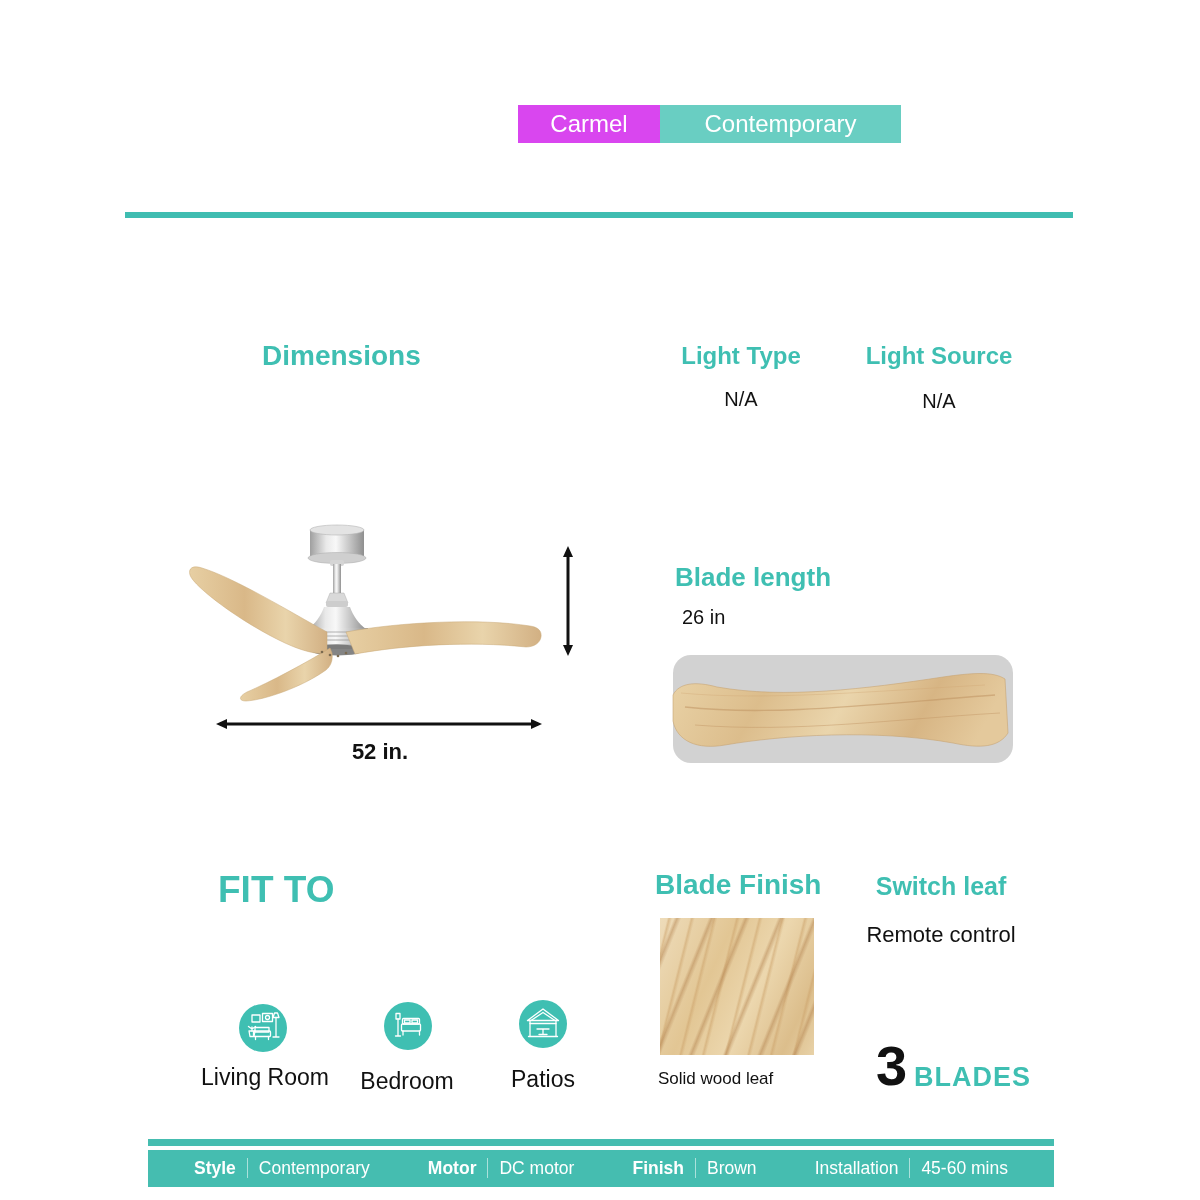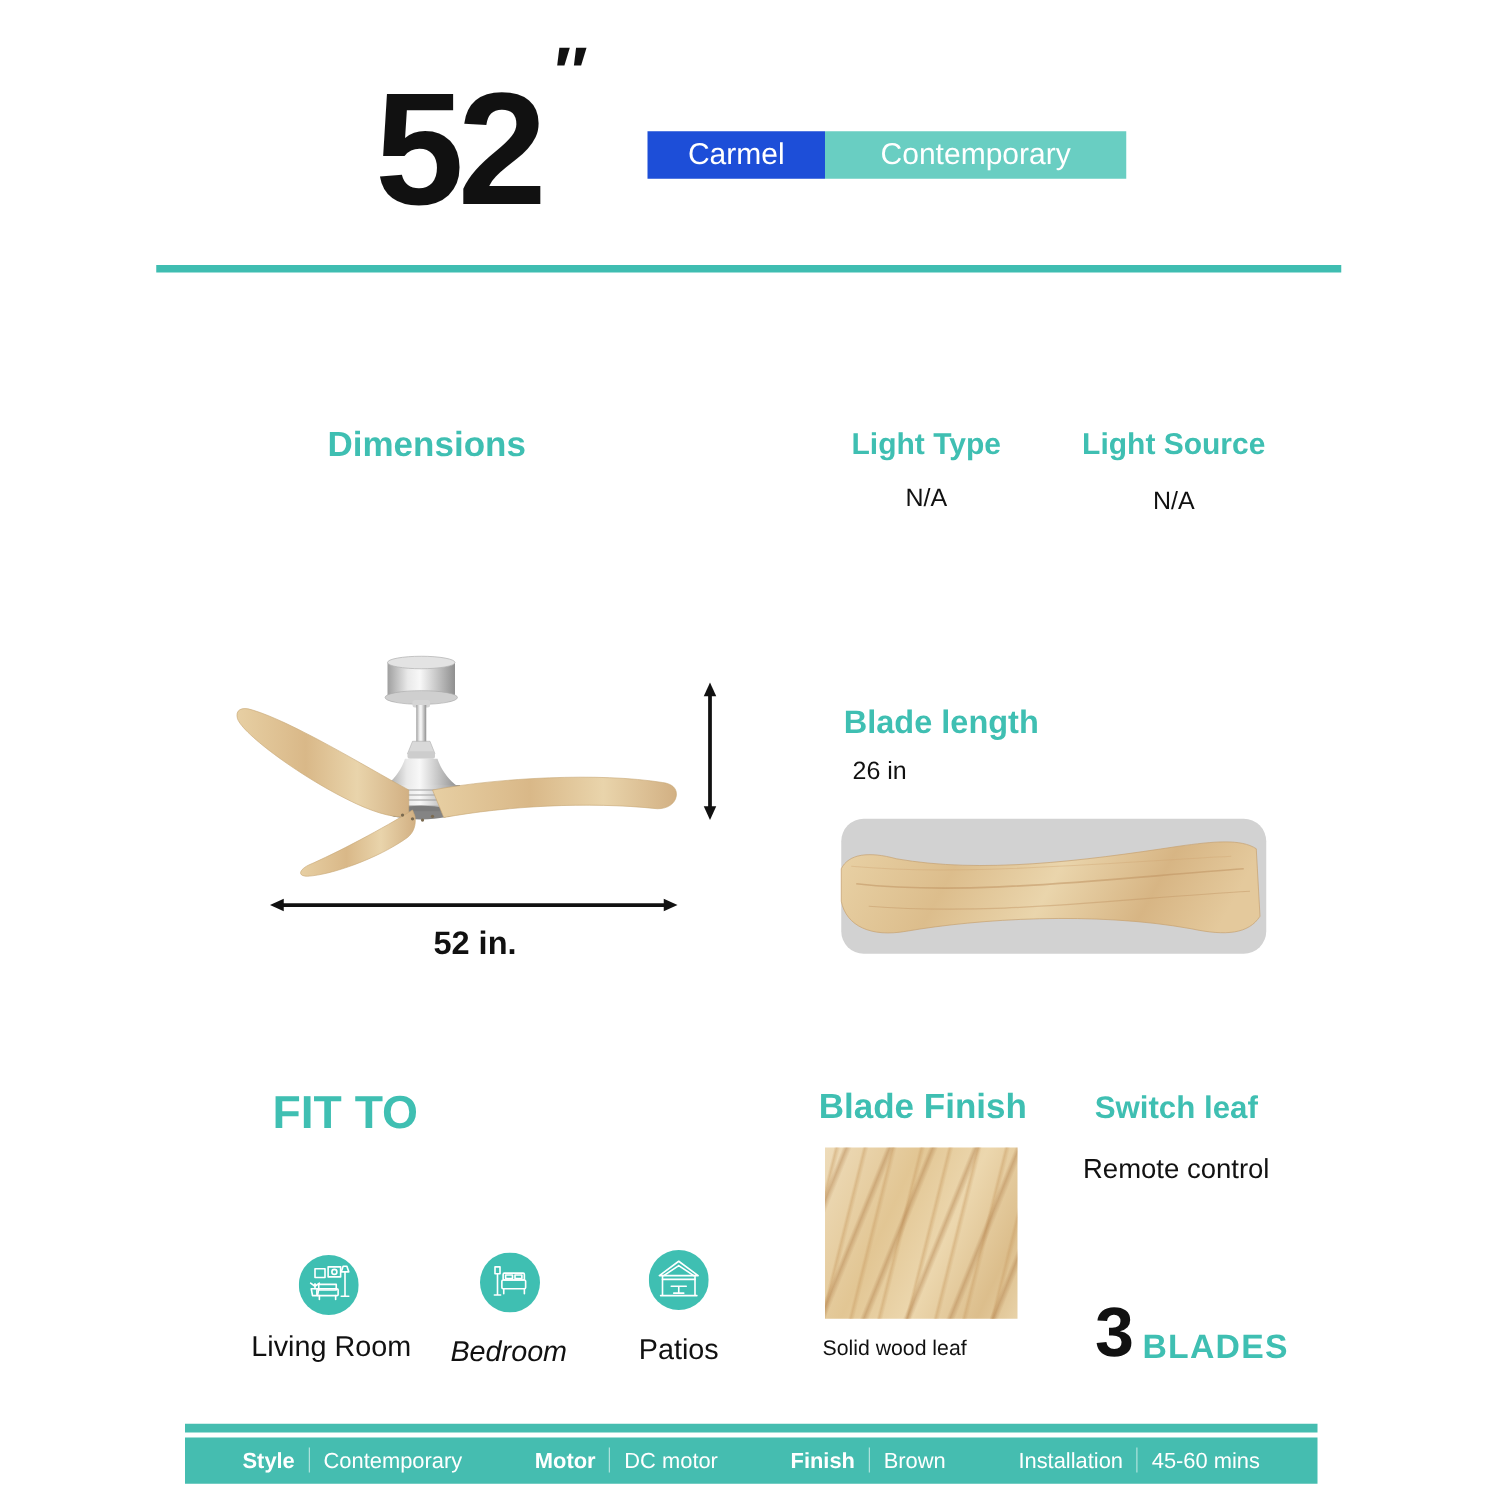--- a/index.html
+++ b/index.html
@@ -7,50 +7,50 @@
     position:relative;width:1200px;height:1200px;background:#ffffff;overflow:hidden;
     font-family:"Liberation Sans", sans-serif;color:#111;
   }
   .abs{position:absolute;}
   .teal-heading{color:#3fbfb2;font-weight:bold;}
   .ctr{text-align:center;}
   
   .size-number{left:300px;top:30px;font-size:128px;font-weight:bold;letter-spacing:-5px;line-height:1;}
   .inch-mark{font-size:56px;font-style:italic;vertical-align:86px;letter-spacing:0;margin-left:8px;font-weight:bold;}
   .badge{left:518px;top:105px;height:38px;display:flex;}
-  .badge-primary{background:#1d4ed8;color:#fff;font-size:24px;display:flex;align-items:center;justify-content:center;width:142px;}
+  .badge-primary{background:#d946ef;color:#fff;font-size:24px;display:flex;align-items:center;justify-content:center;width:142px;}
   .badge-secondary{background:#69cec2;color:#fff;font-size:24px;display:flex;align-items:center;justify-content:center;width:241px;}
   .top-divider{left:125px;top:212px;width:948px;height:6px;background:#3fbdb1;}
   
   .h-dimensions{left:218px;top:340px;font-size:28px;margin-left:44px;}
   .h-light-type{left:666px;top:342px;width:150px;font-size:24px;}
   .h-light-source{left:858px;top:342px;width:162px;font-size:24px;}
   .na-value{font-size:20px;color:#111;}
   .h-blade-length{left:675px;top:562px;font-size:26px;}
   .blade-length-value{left:682px;top:606px;font-size:20px;}
   .h-fit-to{left:218px;top:869px;font-size:37px;}
   .fit-to-value{left:318px;top:866px;font-size:30px;letter-spacing:0.5px;}
   .h-blade-finish{left:655px;top:869px;font-size:28px;}
   .h-switch-type{left:866px;top:872px;width:150px;font-size:25px;}
   .switch-value{left:866px;top:922px;width:150px;font-size:22px;}
   
   .fan-svg{left:150px;top:520px;}
   .dim-drop{left:330px;top:569px;width:230px;text-align:right;font-size:23px;font-weight:bold;}
-  .dim-width{left:300px;top:739px;width:160px;text-align:center;font-size:26px;font-weight:bold;}
+  .dim-width{left:300px;top:739px;width:160px;text-align:center;font-size:22px;font-weight:bold;}
   
   .blade-card{left:673px;top:655px;width:340px;height:108px;background:#d2d2d2;border-radius:18px;}
   .blade-card-svg{left:655px;top:655px;}
   
   .room-icon{width:48px;height:48px;}
   .icon-living{left:239px;top:1004px;}
   .icon-bedroom{left:384px;top:1002px;}
   .icon-patio{left:519px;top:1000px;}
   .room-label{top:1064px;width:160px;text-align:center;font-size:23px;}
   .label-living{left:185px;}
-  .label-bedroom{left:327px;top:1068px;font-style:italic;}
+  .label-bedroom{left:327px;top:1068px;}
   .label-patio{left:463px;top:1066px;}
   
   .wood-swatch{left:660px;top:918px;width:154px;height:137px;
     background:
       repeating-linear-gradient(112deg,
         rgba(176,126,74,0) 0px, rgba(176,126,74,0) 13px,
         rgba(176,126,74,0.45) 16px, rgba(176,126,74,0) 20px,
         rgba(176,126,74,0) 32px),
       repeating-linear-gradient(104deg,
         rgba(210,170,115,0) 0px, rgba(210,170,115,0) 7px,
@@ -70,21 +70,20 @@
   .bar-label{font-weight:bold;}
   .bar-item:nth-child(4) .bar-label{font-weight:normal;}
   .bar-sep{width:1px;height:20px;background:rgba(255,255,255,0.55);margin:0 11px;}
   .bar-value{font-weight:normal;}
 </style>
 </head>
 <body>
 
 <div id="canvas">
 
-  <div class="abs size-number"><span>52</span><span class="inch-mark">″</span></div>
 
   <div class="abs badge">
     <div class="badge-primary">Carmel</div>
     <div class="badge-secondary">Contemporary</div>
   </div>
 
   <div class="abs top-divider"></div>
 
   <div class="abs teal-heading h-dimensions">Dimensions</div>
   <div class="abs teal-heading ctr h-light-type">Light Type</div>

